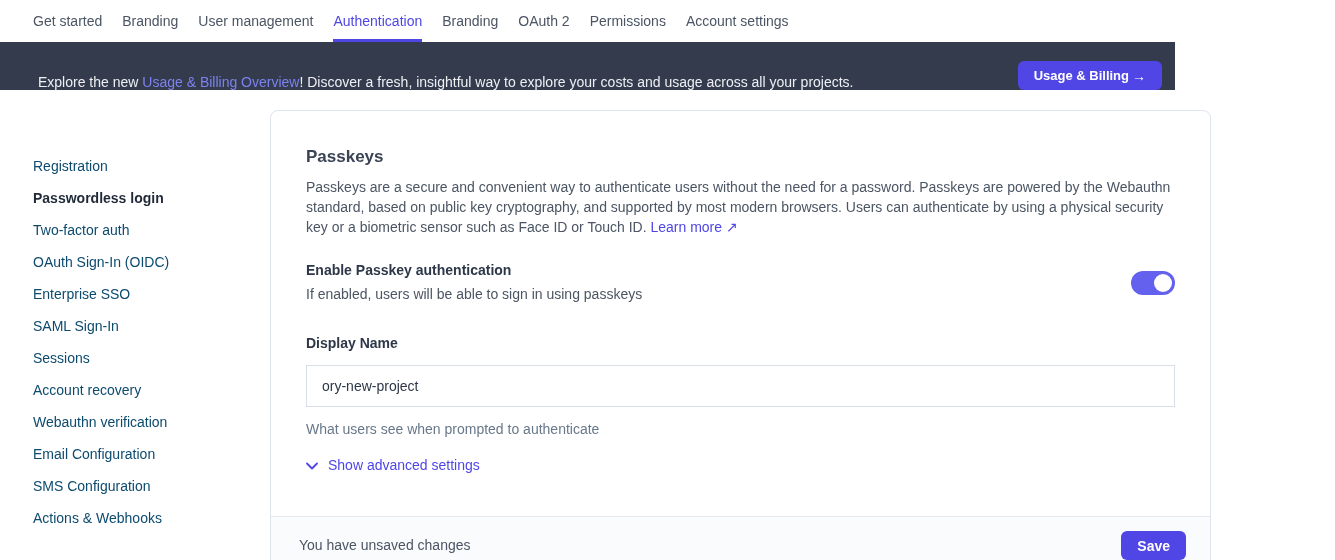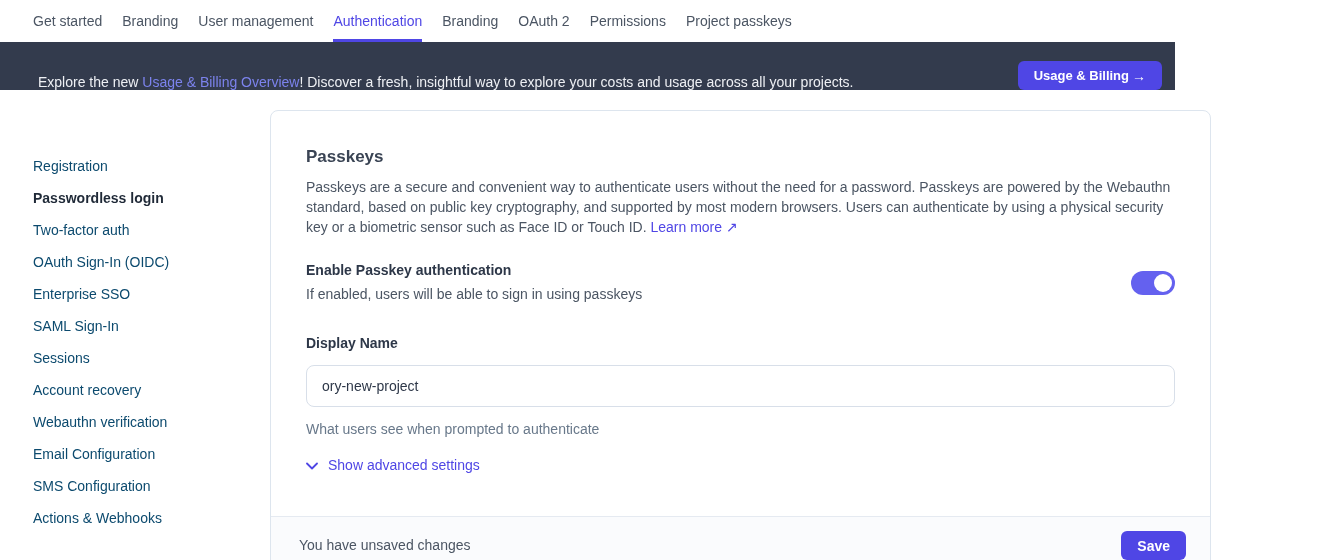--- a/index.html
+++ b/index.html
@@ -37,21 +37,21 @@
 
   .toggle-row { display:flex; justify-content:space-between; align-items:center; margin-bottom:32px; }
   .toggle-label { font-size:14px; font-weight:700; color:#2d3748; line-height:17px; margin-bottom:7px; }
   .toggle-desc { font-size:14px; color:#4b5563; line-height:17px; }
   .switch { width:44px; height:24px; border-radius:12px; background:#6461ef; position:relative;
     cursor:pointer; flex:0 0 auto; }
   .switch .knob { position:absolute; width:18px; height:18px; border-radius:50%; background:#fff;
     top:3px; right:3px; }
 
   .field-label { font-size:14px; font-weight:700; color:#2d3748; line-height:17px; margin-bottom:13px; }
-  .text-input { width:100%; height:42px; border:1px solid #d8dfe9; border-radius:8px; padding:12px 15px;
+  .text-input { width:100%; height:42px; border:1px solid #d8dfe9; border-radius:0; padding:12px 15px;
     font-size:14px; color:#2d3748; font-family:inherit; outline:none; background:#fff; }
   .helper { margin-top:14px; font-size:14px; color:#68788a; line-height:17px; }
 
   .advanced { margin-top:19px; display:inline-flex; align-items:center; gap:10px; color:#4f46e5;
     font-size:14px; line-height:17px; cursor:pointer; }
   .advanced svg { display:block; }
 
   .card-footer { position:absolute; left:0; right:0; top:405px; height:75px; background:#fafbfd;
     border-top:1px solid #e5eaf1; display:flex; align-items:flex-start; padding:14px 24px 0 28px; }
   .footer-text { font-size:14px; color:#4b5563; line-height:29px; }
@@ -64,21 +64,21 @@
 <div class="page">
 
   <nav class="topnav">
     <a class="nav-item">Get started</a>
     <a class="nav-item">Branding</a>
     <a class="nav-item">User management</a>
     <a class="nav-item active">Authentication</a>
     <a class="nav-item">Branding</a>
     <a class="nav-item">OAuth 2</a>
     <a class="nav-item">Permissions</a>
-    <a class="nav-item">Project passkeys</a>
+    <a class="nav-item">Account settings</a>
   </nav>
 
   <div class="banner">
     <div class="banner-text"><span>Explore the new </span><a class="banner-link">Usage &amp; Billing Overview</a><span>! Discover a fresh, insightful way to explore your costs and usage across all your projects.</span></div>
     <button class="banner-btn">
       <span>Usage &amp; Billing</span>
       <span class="arrow">→</span>
     </button>
   </div>
 

